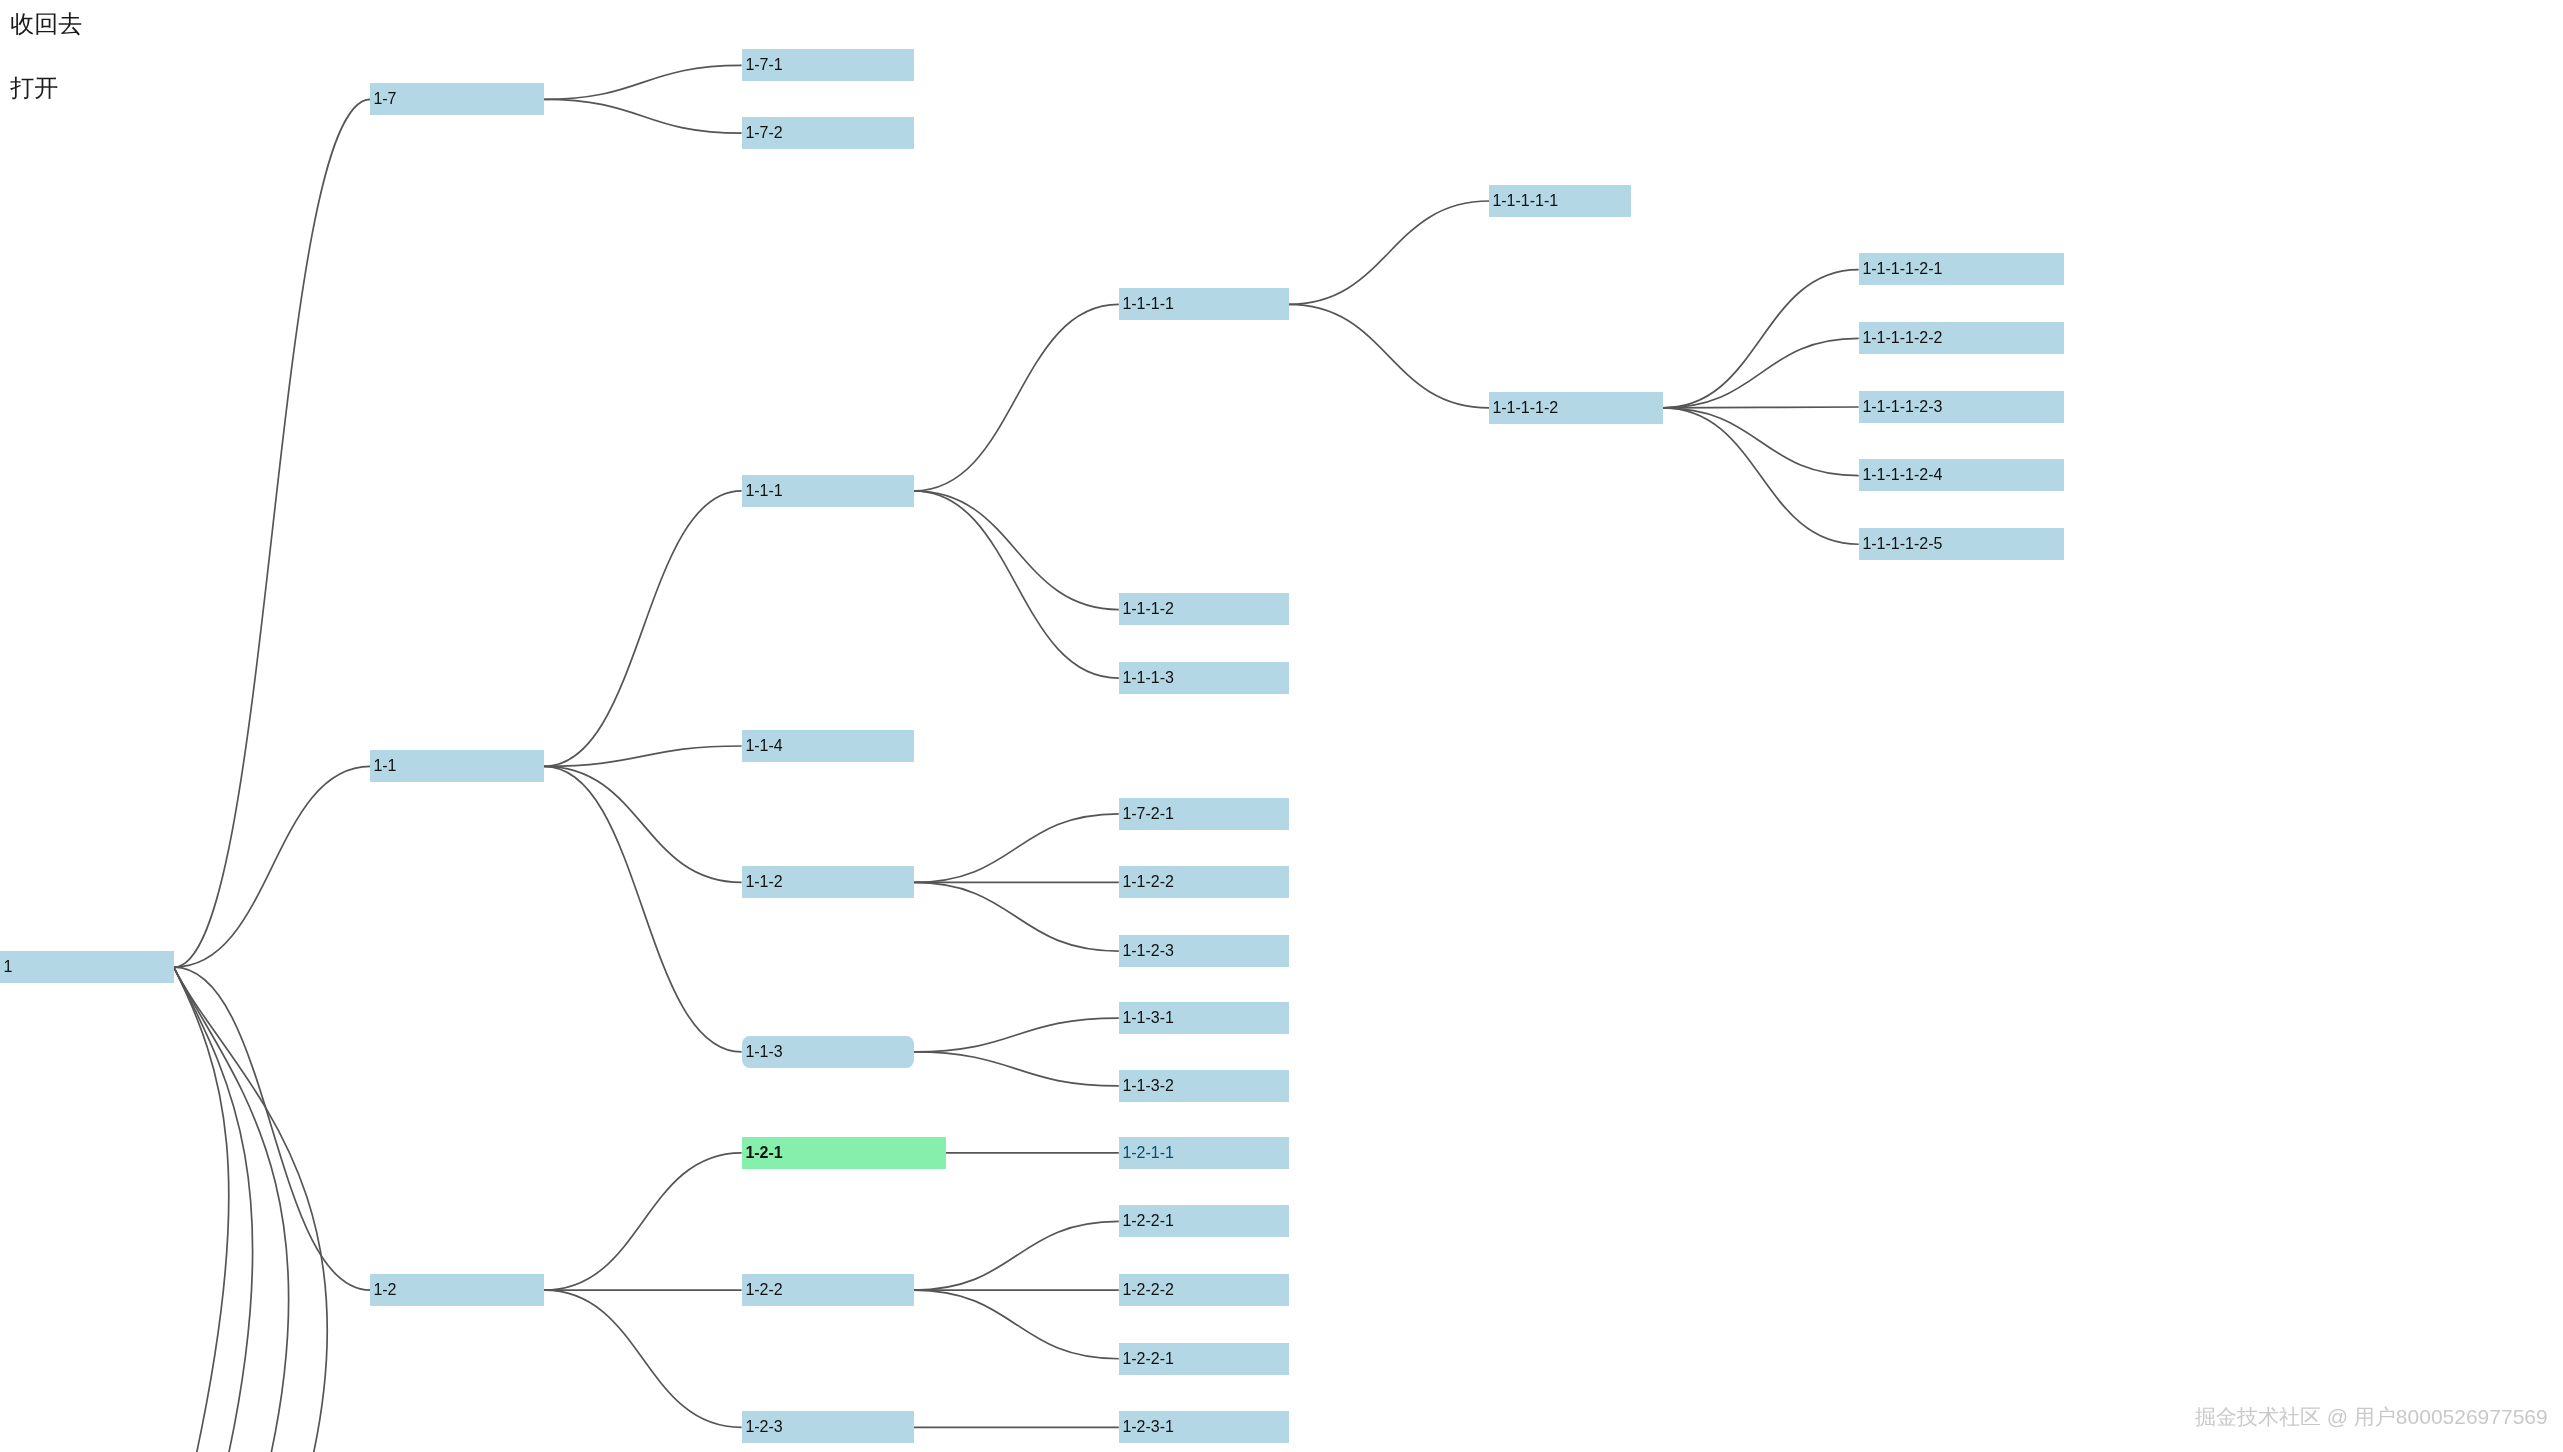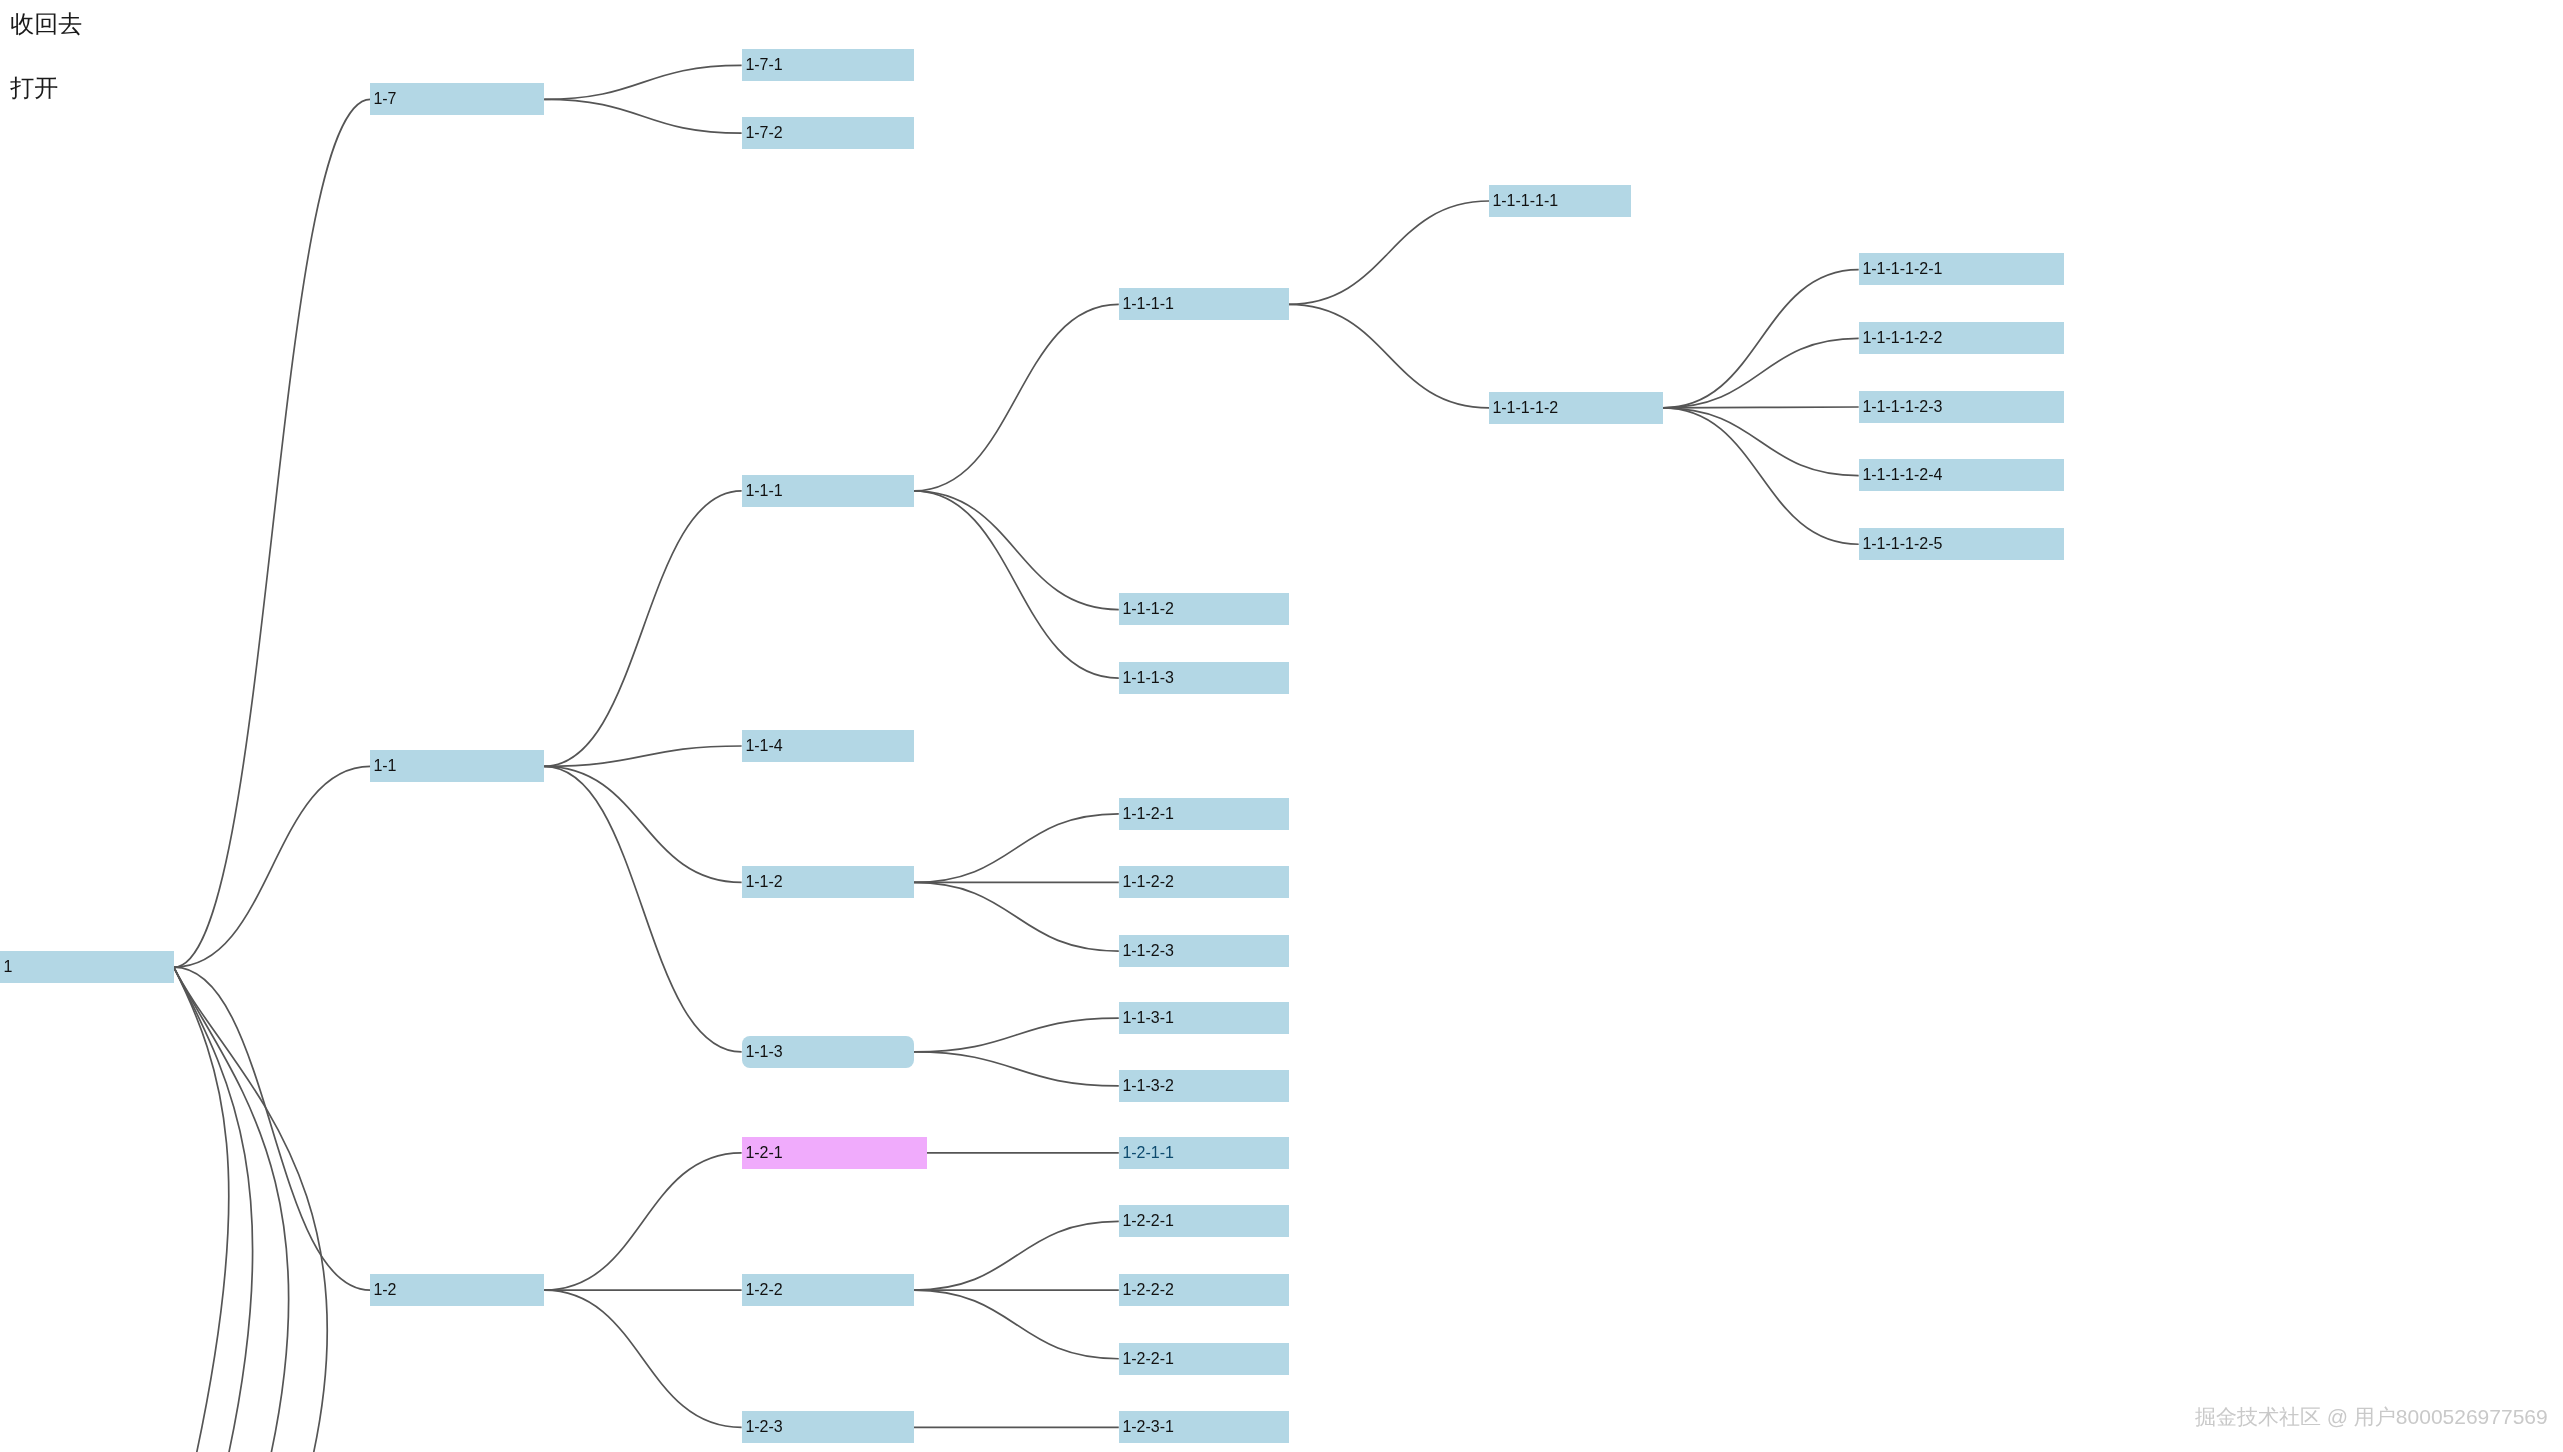--- a/index.html
+++ b/index.html
@@ -111,41 +111,41 @@
       <div class="node" style="left: 1119px; top: 662px; width: 170px; background: rgb(179, 215, 229);">
         <span style="color: rgb(17, 17, 17);">1-1-1-3</span>
       </div>
       <div class="node" style="left: 742px; top: 730px; width: 172px; background: rgb(179, 215, 229);">
         <span style="color: rgb(17, 17, 17);">1-1-4</span>
       </div>
       <div class="node" style="left: 742px; top: 866px; width: 172px; background: rgb(179, 215, 229);">
         <span style="color: rgb(17, 17, 17);">1-1-2</span>
       </div>
       <div class="node" style="left: 1119px; top: 798px; width: 170px; background: rgb(179, 215, 229);">
-        <span style="color: rgb(17, 17, 17);">1-1-2-1</span>
+        <span style="color: rgb(17, 17, 17);">1-7-2-1</span>
       </div>
       <div class="node" style="left: 1119px; top: 866px; width: 170px; background: rgb(179, 215, 229);">
         <span style="color: rgb(17, 17, 17);">1-1-2-2</span>
       </div>
       <div class="node" style="left: 1119px; top: 935px; width: 170px; background: rgb(179, 215, 229);">
         <span style="color: rgb(17, 17, 17);">1-1-2-3</span>
       </div>
       <div class="node" style="left: 742px; top: 1036px; width: 172px; background: rgb(179, 215, 229); border-radius: 8px;">
         <span style="color: rgb(17, 17, 17);">1-1-3</span>
       </div>
       <div class="node" style="left: 1119px; top: 1002px; width: 170px; background: rgb(179, 215, 229);">
         <span style="color: rgb(17, 17, 17);">1-1-3-1</span>
       </div>
       <div class="node" style="left: 1119px; top: 1070px; width: 170px; background: rgb(179, 215, 229);">
         <span style="color: rgb(17, 17, 17);">1-1-3-2</span>
       </div>
       <div class="node" style="left: 370px; top: 1274px; width: 174px; background: rgb(179, 215, 229);">
         <span style="color: rgb(17, 17, 17);">1-2</span>
       </div>
-      <div class="node" style="left: 742px; top: 1137px; width: 185px; background: #f0abfc;">
+      <div class="node" style="left: 742px; top: 1137px; width: 204px; background: #86efac; font-weight: bold;">
         <span style="color: rgb(17, 17, 17);">1-2-1</span>
       </div>
       <div class="node" style="left: 1119px; top: 1137px; width: 170px; background: rgb(179, 215, 229);">
         <span style="color: #0c4a6e;">1-2-1-1</span>
       </div>
       <div class="node" style="left: 742px; top: 1274px; width: 172px; background: rgb(179, 215, 229);">
         <span style="color: rgb(17, 17, 17);">1-2-2</span>
       </div>
       <div class="node" style="left: 1119px; top: 1205px; width: 170px; background: rgb(179, 215, 229);">
         <span style="color: rgb(17, 17, 17);">1-2-2-1</span>

